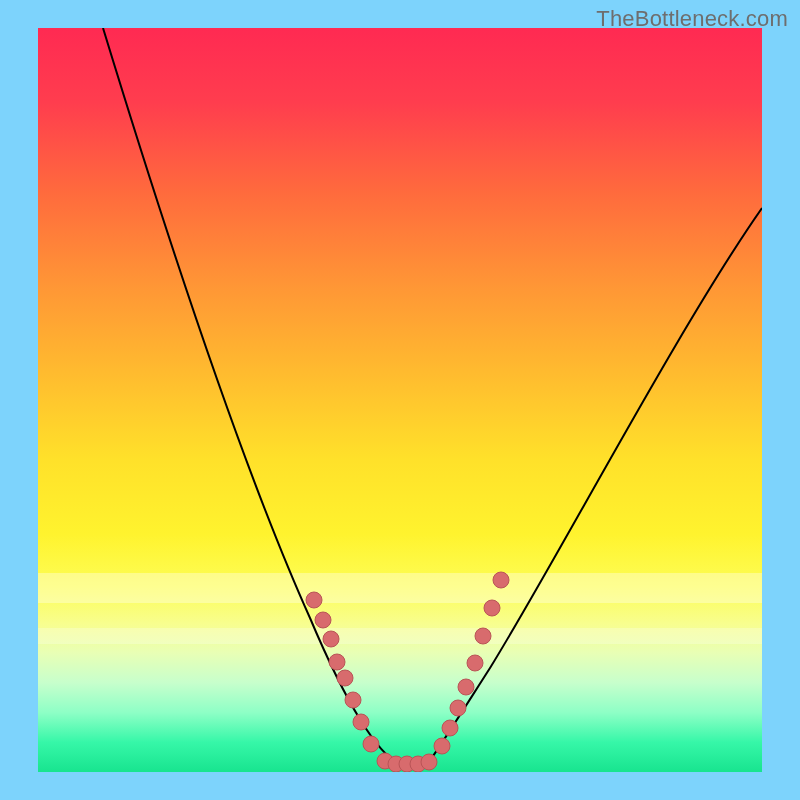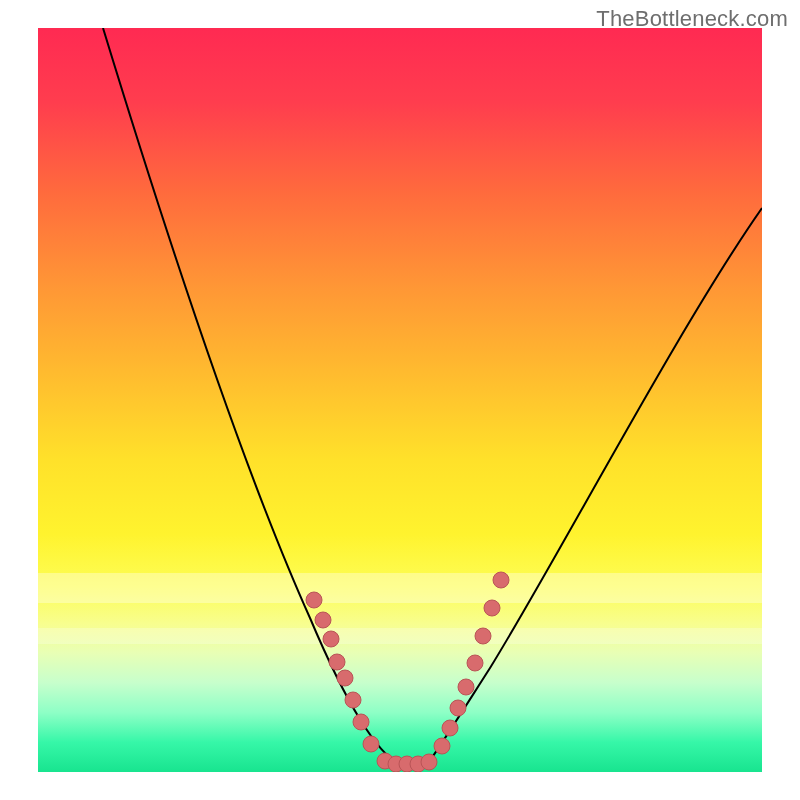--- a/index.html
+++ b/index.html
@@ -1,17 +1,17 @@
 <!DOCTYPE html>
 <html><head>
 <meta charset="utf-8">
 <style>
   * { margin: 0; padding: 0; box-sizing: border-box; }
   html, body { width: 800px; height: 800px; background: #000; font-family: Arial, sans-serif; }
-  .wrap { position: relative; width: 800px; height: 800px; background: #ffffff; }
+  .wrap { position: relative; width: 800px; height: 800px; background: #7dd3fc; }
   .plot {
     position: absolute;
     left: 38px;
     top: 28px;
     width: 724px;
     height: 744px;
     background: linear-gradient(
       to bottom,
       #ff2a52 0%,
       #ff3d4e 10%,

